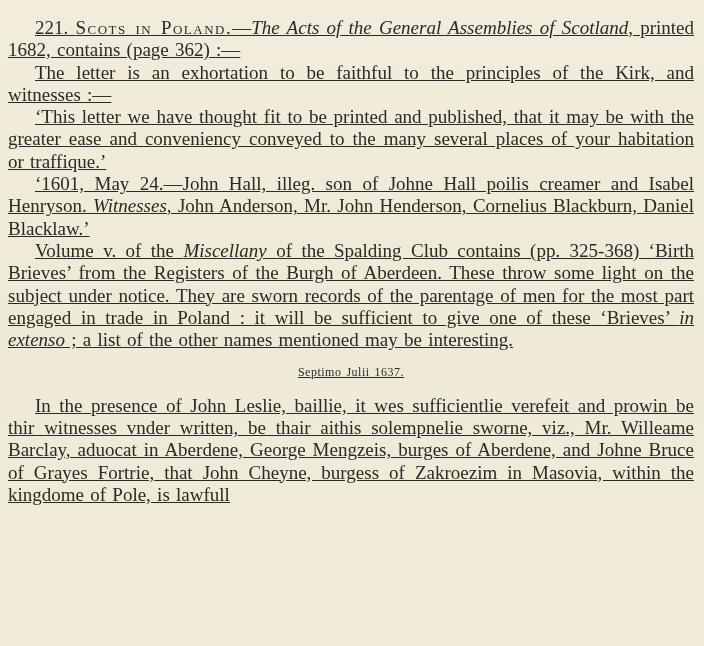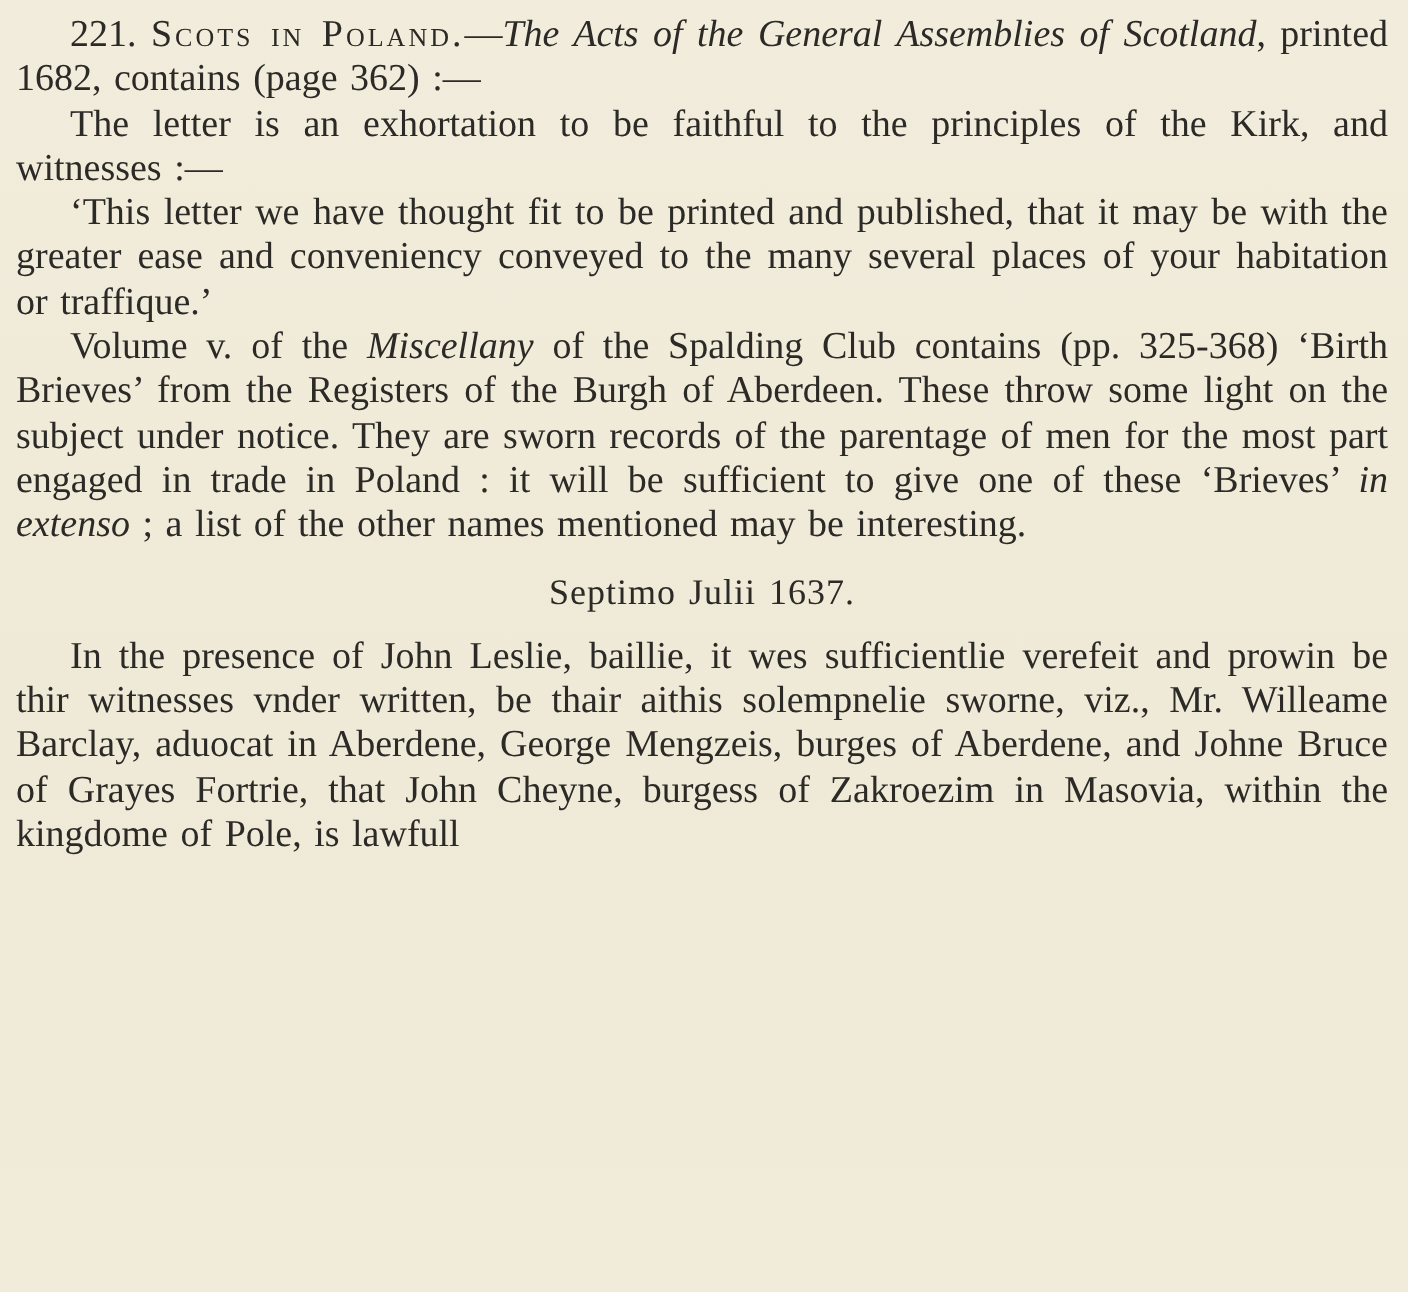--- a/index.html
+++ b/index.html
@@ -9,61 +9,63 @@
   body {
     width: 704px;
     height: 646px;
     overflow: hidden;
     font-family: "Liberation Serif", "DejaVu Serif", serif;
   }
   .page {
     box-sizing: border-box;
     width: 704px;
     height: 646px;
-    padding: 7px 10px 0 8px;
+    padding: 17px 10px 0 8px;
     font-size: 19px;
     line-height: 22.3px;
     text-align: justify;
     word-spacing: 1.5px;
     background: linear-gradient(180deg, #f2ecdc 0%, #efe9d7 55%, #f1ebd9 100%);
+    text-decoration: underline;
   }
   .para {
     margin: 0;
     text-indent: 27px;
   }
   .sc {
     font-variant: small-caps;
     letter-spacing: 1.5px;
   }
   .it {
     font-style: italic;
   }
   .heading {
     margin: 10px 0 11px 0;
-    font-size: 18px;
+    font-size: 12px;
     font-weight: normal;
     text-align: center;
     text-indent: 0;
     letter-spacing: 0.5px;
   }
 </style>
 </head>
 <body style="color: rgb(43, 42, 38); background: rgb(241, 235, 218);">
 
 <div class="page">
 
   <p class="para"><span>221. </span><span class="sc">Scots in Poland.</span><span>—</span><span class="it">The Acts of the General Assemblies of Scotland</span><span>, printed 1682, contains (page 362) :—</span></p>
 
 
 
   <p class="para">The letter is an exhortation to be faithful to the principles of the Kirk, and witnesses :—</p>
 
   <p class="para">‘This letter we have thought fit to be printed and published, that it may be with the greater ease and conveniency conveyed to the many several places of your habitation or traffique.’</p>
 
 
+  <p class="para"><span>‘1601, May 24.—John Hall, illeg. son of Johne Hall poilis creamer and Isabel Henryson.  </span><span class="it">Witnesses</span><span>, John Anderson, Mr. John Henderson, Cornelius Blackburn, Daniel Blacklaw.’</span></p>
 
 
   <p class="para"><span>Volume v. of the </span><span class="it">Miscellany</span><span> of the Spalding Club contains (pp. 325-368) ‘Birth Brieves’ from the Registers of the Burgh of Aberdeen.  These throw some light on the subject under notice.  They are sworn records of the parentage of men for the most part engaged in trade in Poland : it will be sufficient to give one of these ‘Brieves’ </span><span class="it">in extenso</span><span> ; a list of the other names mentioned may be interesting.</span></p>
 
   <h2 class="heading">Septimo Julii 1637.</h2>
 
   <p class="para">In the presence of John Leslie, baillie, it wes sufficientlie verefeit and prowin be thir witnesses vnder written, be thair aithis solempnelie sworne, viz., Mr. Willeame Barclay, aduocat in Aberdene, George Mengzeis, burges of Aberdene, and Johne Bruce of Grayes Fortrie, that John Cheyne, burgess of Zakroezim in Masovia, within the kingdome of Pole, is lawfull</p>
 
 </div>
 

